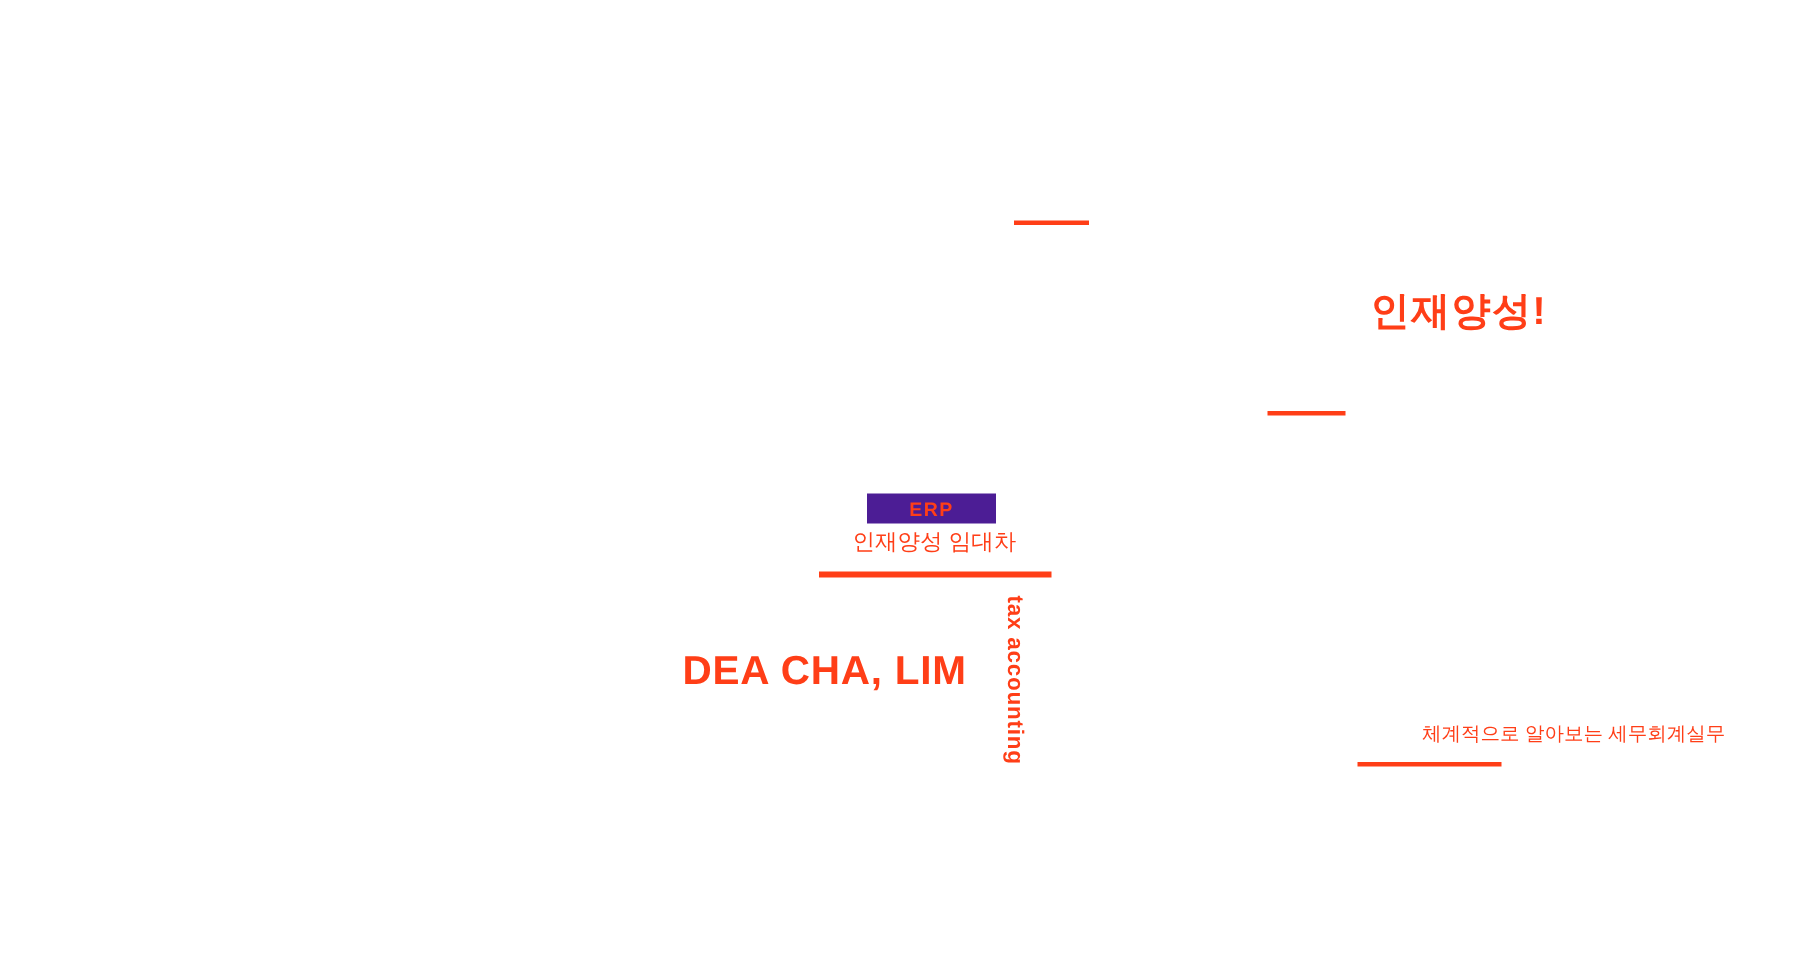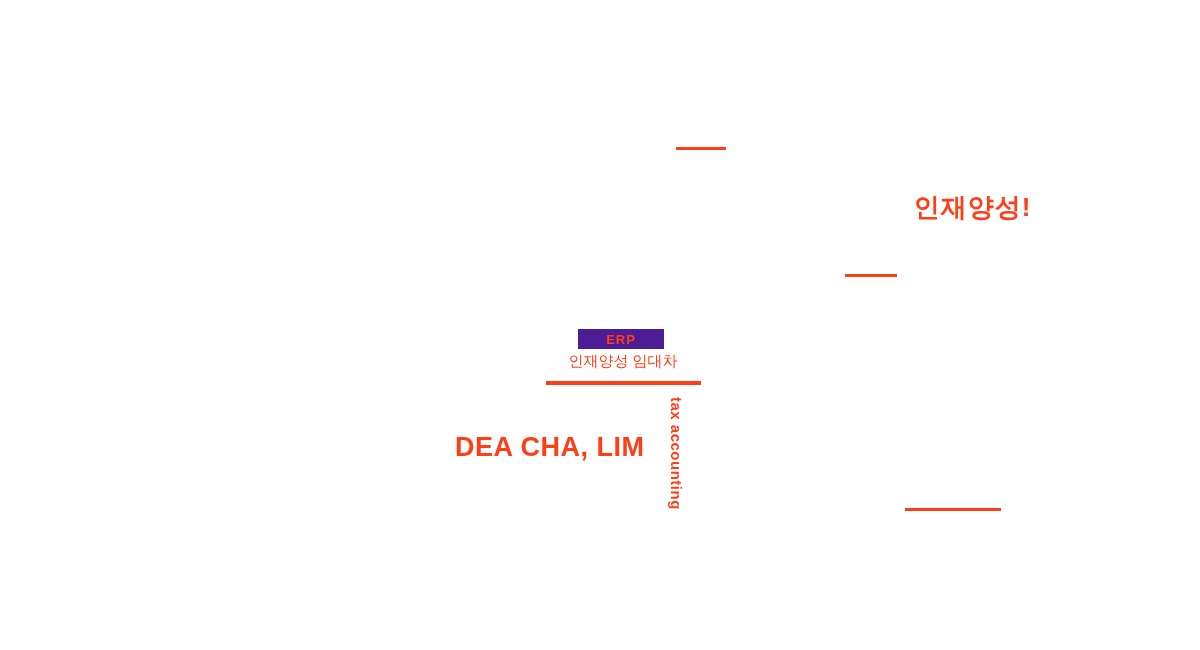--- a/index.html
+++ b/index.html
@@ -115,16 +115,17 @@
   <div id="erp-badge">ERP</div>
 
   <div id="instructor-subtitle">인재양성 임대차</div>
 
   <div class="line" id="line-name"></div>
 
   <div id="instructor-name">DEA CHA, LIM</div>
 
   <div id="vertical-label">tax accounting</div>
 
+  <div id="course-caption">체계적으로 알아보는 세무회계실무</div>
 
   <div class="line" id="line-course"></div>
 
 </div>
 
 </body></html>

